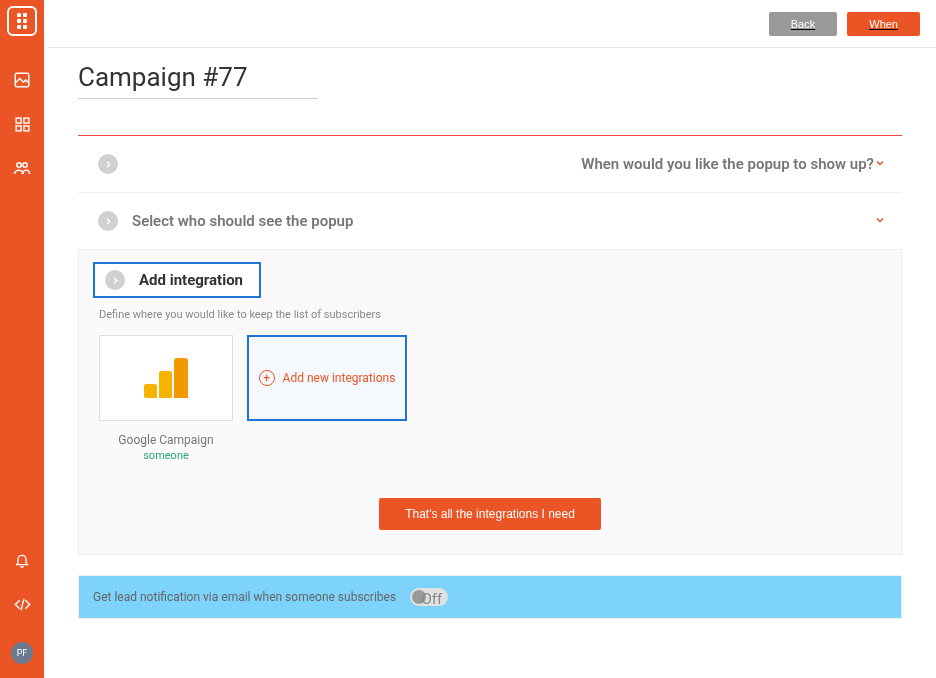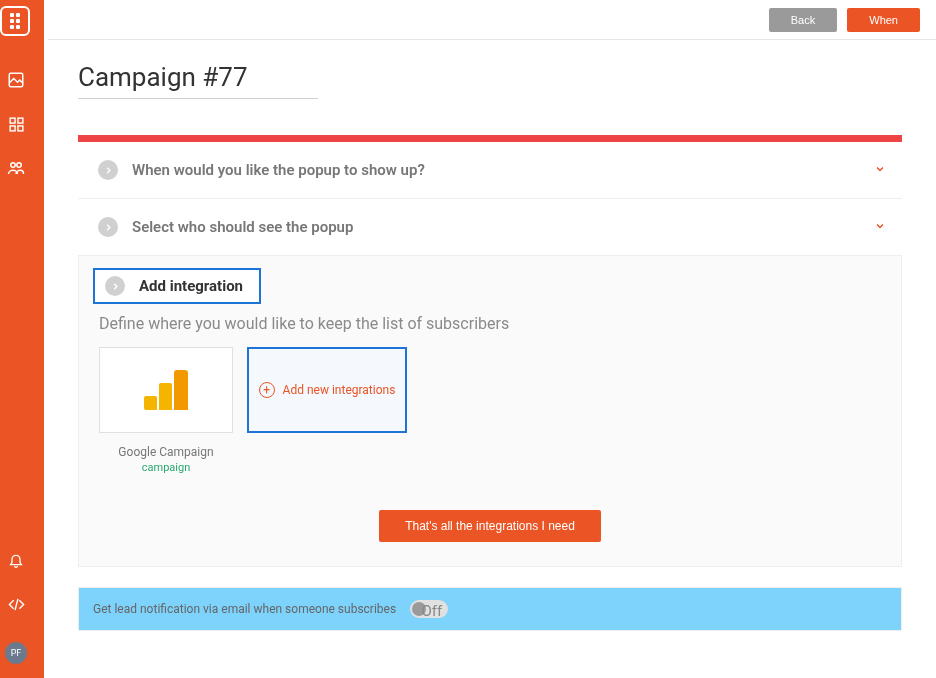--- a/index.html
+++ b/index.html
@@ -12,21 +12,21 @@
   position: relative;
 }
 .sidebar {
   position: absolute;
   left: 0; top: 0;
   width: 44px;
   height: 678px;
   background: #eb5424;
   display: flex;
   flex-direction: column;
-  align-items: flex-start;
+  align-items: center;
   padding-top: 6px;
 }
 .sidebar-logo {
   width: 30px; height: 30px;
   border-radius: 6px;
   border: 2px solid #fff;
   display: flex;
   align-items: center;
   justify-content: center;
   margin-bottom: 28px;
@@ -57,27 +57,28 @@
   background: #6b7a8f;
   color: #fff;
   font-size: 9px;
   display:flex; align-items:center; justify-content:center;
   margin-top: 10px;
   cursor: pointer;
 }
 .topbar {
   position: absolute;
   left: 48px; right: 0; top: 0;
-  height: 40px;
+  height: 48px;
   border-bottom: 1px solid #e5e5e5;
   display:flex;
   justify-content:flex-end;
   align-items:center;
   padding: 0 16px;
   gap: 10px;
+  text-decoration: underline;
 }
 .btn {
   height: 24px;
   border: none;
   border-radius: 2px;
   font-size: 11px;
   padding: 0 22px;
   cursor: pointer;
 }
 .btn-grey { background:#9a9a9a; color:#fff; }
@@ -99,21 +100,21 @@
   min-width: 240px;
   padding-bottom: 6px;
 }
 .sections { margin-top: 36px; }
 .section-row {
   display:flex; align-items:center;
   border-bottom: 1px solid #eee;
   padding: 18px 0px 18px 20px;
   cursor:pointer;
 }
-.section-row:first-child { border-top: 7px solid #ef4444; }
+.section-row:first-child { border-top: 1px solid #ef4444; text-align: right; }
 .circle-arrow {
   width: 20px; height:20px; border-radius:50%;
   background:#d0d0d0; color:#fff;
   display:flex; align-items:center; justify-content:center;
   font-size:12px; margin-right:14px;
   flex-shrink:0;
 }
 .section-title { font-size:15px; color:#777; font-weight:600; flex:1; }
 .chevron { color:#eb5424; font-size:14px; margin-right:16px; }
 
@@ -125,21 +126,21 @@
 }
 .blue-box {
   border: 2px solid #1e73d6;
   display:inline-flex;
   align-items:center;
   padding: 6px 16px 6px 10px;
   background:#fff;
 }
 .blue-box .circle-arrow { background:#d0d0d0; }
 .blue-box-title { font-size:15px; font-weight:700; color:#333; }
-.panel-sub { font-size:16px; color:#8a8a8a; margin-top:10px; margin-left:6px; }
+.panel-sub { font-size:11px; color:#8a8a8a; margin-top:10px; margin-left:6px; }
 .cards { display:flex; gap:14px; margin-top:14px; margin-left:6px; }
 .int-card {
   width: 134px;
   display:flex; flex-direction:column; align-items:center;
 }
 .int-card-box {
   width:134px; height:86px;
   border:1px solid #e0e0e0;
   background:#fff;
   display:flex; align-items:center; justify-content:center;
@@ -294,21 +295,21 @@
       <div class="cards">
         <div class="int-card">
           <div class="int-card-box">
             <div class="ga-logo">
               <div class="ga-b1"></div>
                 <div class="ga-b2"></div>
                 <div class="ga-b3"></div>
             </div>
           </div>
           <div class="int-card-name">Google Campaign</div>
-          <div class="int-card-status">campaign</div>
+          <div class="int-card-status">someone</div>
         </div>
         <div class="add-card">
           <div class="add-card-plus">+</div>
           <div class="add-card-text">Add new integrations</div>
         </div>
       </div>
 
       <div class="done-btn-wrap">
         <button class="btn-done">That's all the integrations I need</button>
       </div>

